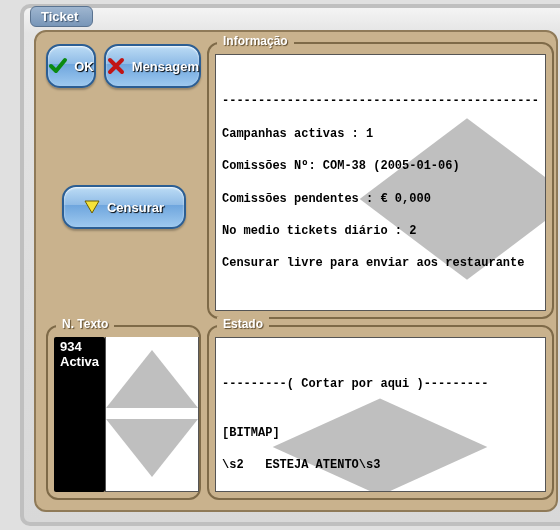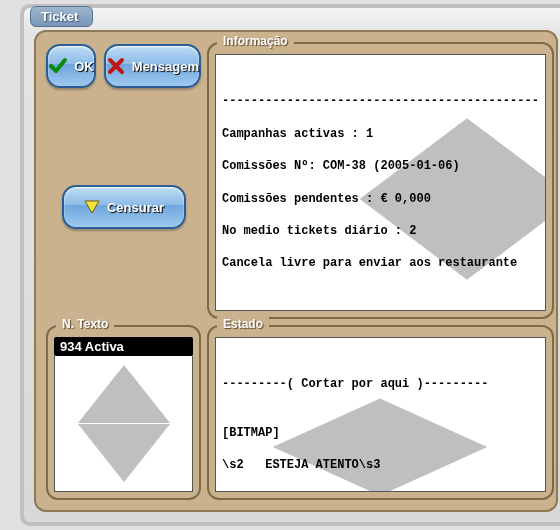--- a/index.html
+++ b/index.html
@@ -110,21 +110,21 @@
   .diamond svg{width:100%;height:100%;}
 
   
   .btn-col{grid-column:1;grid-row:1;}
   .info-group{grid-column:2;grid-row:1 / span 2;}
   .censor-row{grid-column:1;grid-row:2;display:flex;align-items:center;justify-content:center;height:52px;}
   .estado-group{grid-column:1;grid-row:3;}
   .texto-group{grid-column:2;grid-row:3;}
 
   .estado-body{
-    display:flex;flex-direction:column;height:100%;
+    display:flex;flex-direction:row;height:100%;
   }
   .estado-label{
     background:#000;color:#fff;font-weight:bold;font-size:13px;
     padding:2px 6px;border-radius:2px;
   }
   .estado-arrows{
     flex:1;background:#fff;border:1px solid #555;border-top:none;
     display:flex;flex-direction:column;align-items:center;justify-content:space-around;
     padding:8px 0;
   }
@@ -172,21 +172,21 @@
           <div class="diamond">
             <svg viewBox="0 0 100 60" preserveAspectRatio="none">
                 <polygon points="50,2 98,30 50,58 2,30" fill="#bfbfbf"></polygon>
               </svg>
           </div>
 <span class="mono-line" style="display: block;">--------------------------------------------</span>
 <span class="mono-line" style="display: block;">Campanhas activas : 1</span>
 <span class="mono-line" style="display: block;">Comissões Nº: COM-38 (2005-01-06)</span>
 <span class="mono-line" style="display: block;">Comissões pendentes : € 0,000</span>
 <span class="mono-line" style="display: block;">No medio tickets diário : 2</span>
-<span class="mono-line" style="display: block;">Cancela livre para enviar aos restaurante</span>
+<span class="mono-line" style="display: block;">Censurar livre para enviar aos restaurante</span>
         </div>
       </div>
     </div>
 
     <div class="censor-row">
       <div class="pill-btn">
         <span class="ic">
           <svg width="18" height="18" viewBox="0 0 18 18">
               <polygon points="2,3 16,3 9,15" fill="#f4e23a" stroke="#6b5c00" stroke-width="1"></polygon>
             </svg>

